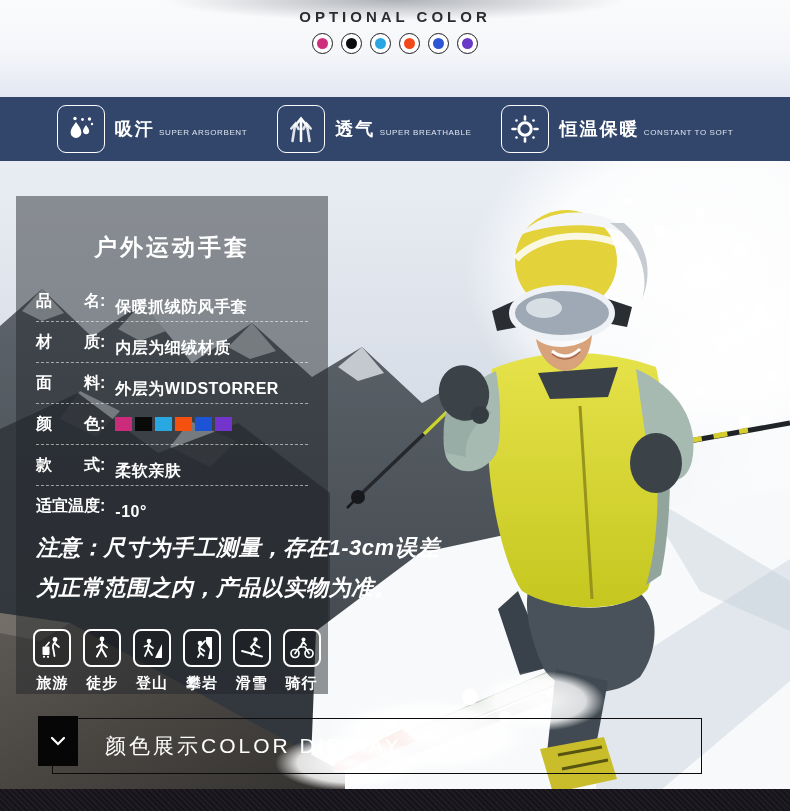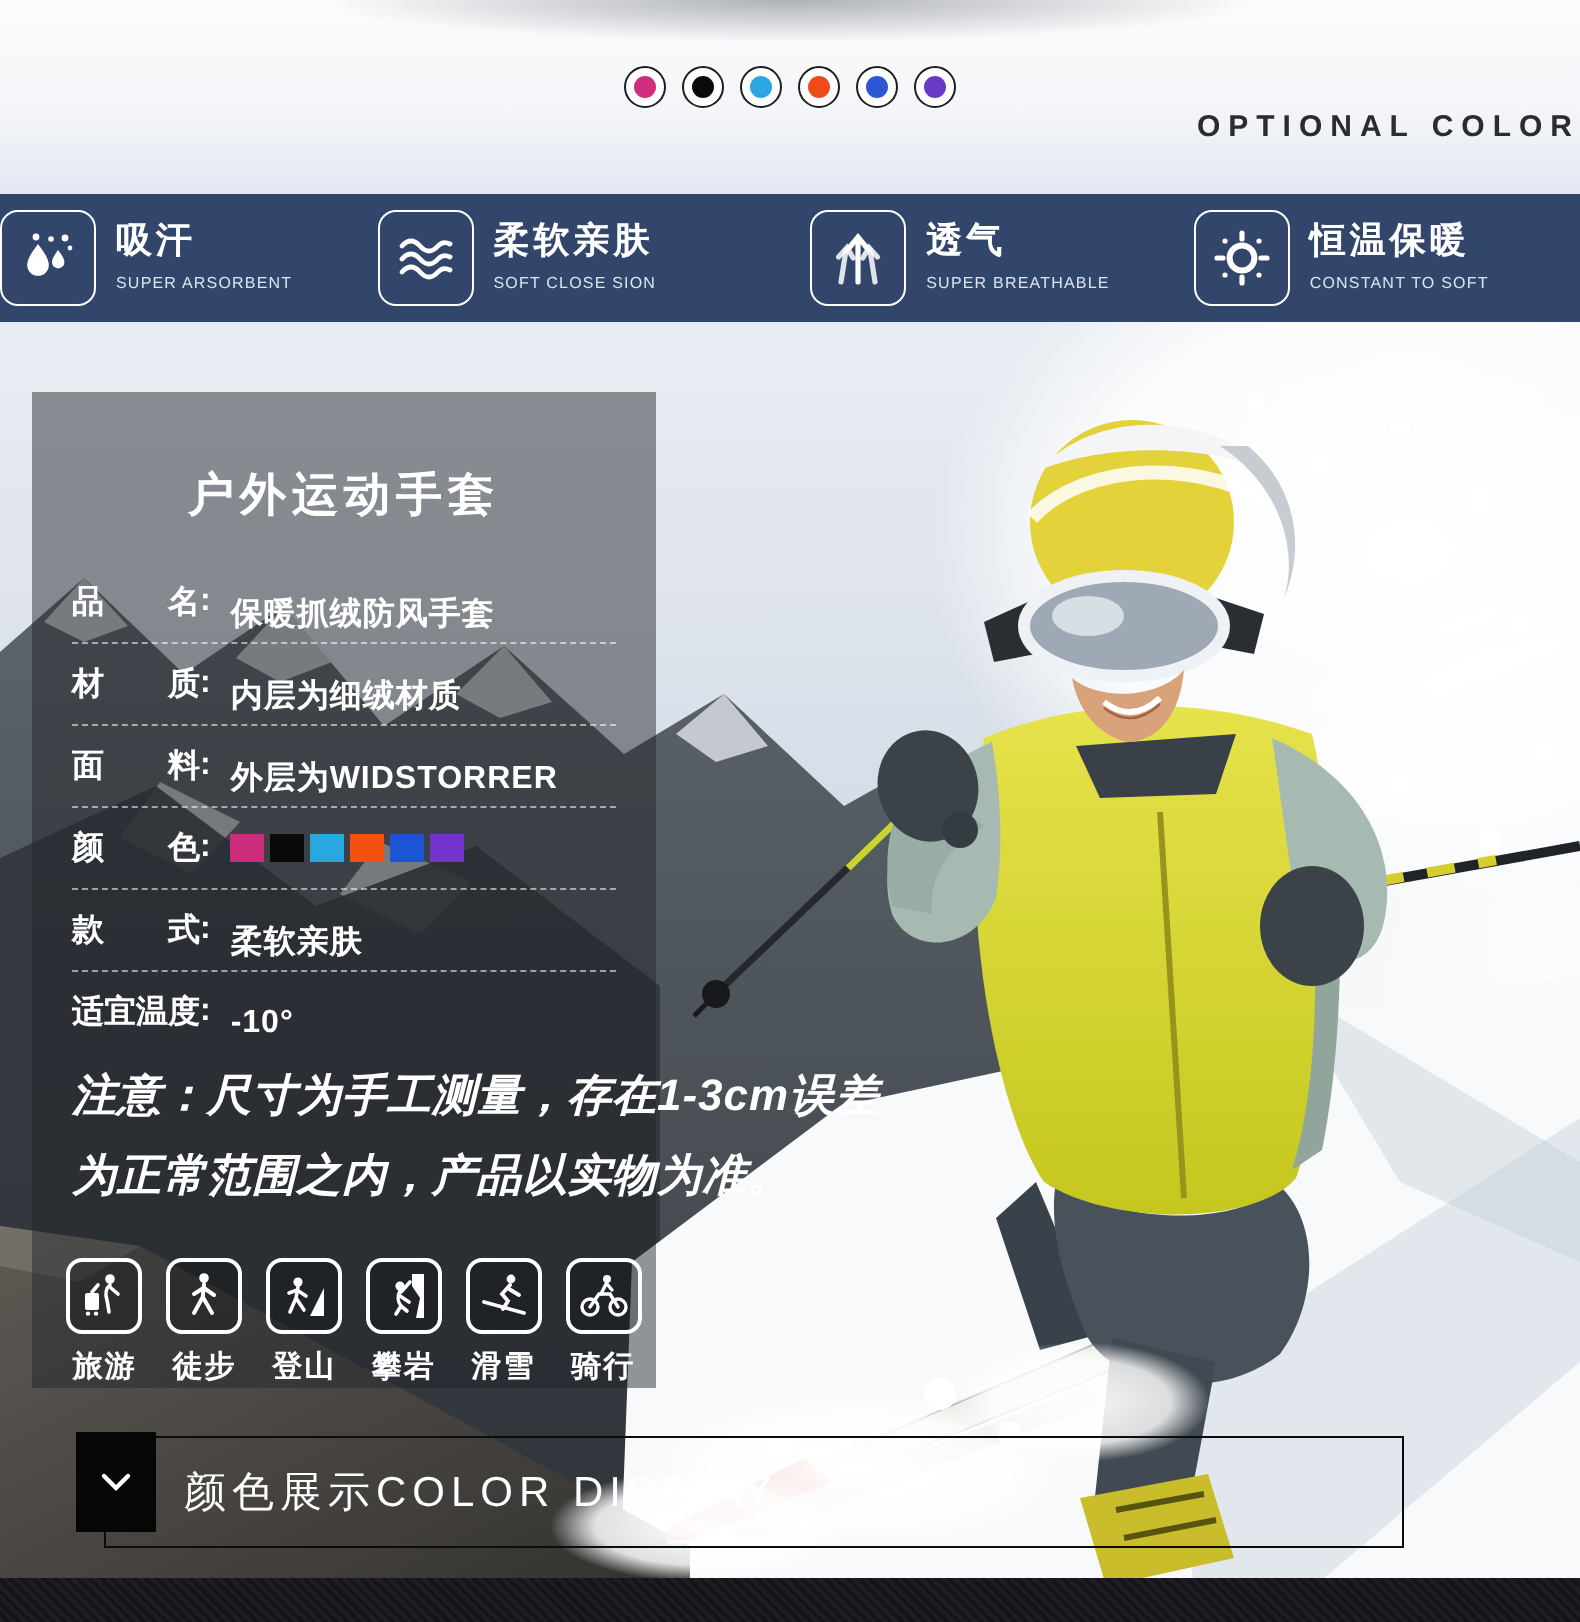--- a/index.html
+++ b/index.html
@@ -4,22 +4,22 @@
 <style>
   html,body{margin:0;padding:0;background:#fff;}
   .page{position:relative;width:790px;height:811px;overflow:hidden;
         font-family:"Liberation Sans","DejaVu Sans",sans-serif;}
 
   
   .header{position:absolute;left:0;top:0;width:790px;height:97px;
     background:
       radial-gradient(ellipse 330px 30px at 50% 0%, rgba(70,76,88,.42), rgba(70,76,88,0) 70%),
       linear-gradient(180deg,#fafbfc 0%,#f4f6f9 55%,#e3e7f2 100%);}
-  .opt-title{position:absolute;left:0;top:8px;width:100%;text-align:right;
-    font-size:15px;font-weight:700;letter-spacing:4px;color:#2b2b30;margin-top:47px;}
+  .opt-title{position:absolute;left:0;top:8px;width:100%;text-align:center;
+    font-size:15px;font-weight:700;letter-spacing:4px;color:#2b2b30;}
   .dot-row{position:absolute;left:0;top:33px;width:100%;display:flex;
     justify-content:center;gap:8px;}
   .dot{width:15px;height:15px;border:1.5px solid #1d1d22;border-radius:50%;
     background:#fff;display:flex;align-items:center;justify-content:center;padding:2px;}
   .dot b{display:block;width:11px;height:11px;border-radius:50%;}
 
   
   .features{position:absolute;left:0;top:97px;width:790px;height:64px;
     background:#32466b;display:flex;align-items:center;justify-content:center;gap:30px;}
   .feature{display:flex;align-items:center;gap:10px;color:#fff;}
@@ -54,21 +54,21 @@
   .act{display:flex;flex-direction:column;align-items:center;width:42px;}
   .abox{width:38px;height:38px;border:2px solid #fff;border-radius:8px;box-sizing:border-box;
     display:flex;align-items:center;justify-content:center;background:rgba(0,0,0,.25);}
   .act span{margin-top:7px;font-size:15px;font-weight:600;letter-spacing:1px;}
 
   
   .display-outline{position:absolute;left:52px;top:718px;width:648px;height:54px;
     border:1px solid #0c0c0f;}
   .display-chip{position:absolute;left:38px;top:716px;width:40px;height:50px;
     background:#060607;display:flex;align-items:center;justify-content:center;}
-  .display-label{position:absolute;left:92px;top:732px;color:#fff;font-size:21px;
+  .display-label{position:absolute;left:105px;top:732px;color:#fff;font-size:21px;
     letter-spacing:3px;font-weight:500;}
   .bottom-strip{position:absolute;left:0;top:789px;width:790px;height:22px;
     background:repeating-linear-gradient(45deg,rgba(255,255,255,.04) 0 2px,rgba(0,0,0,0) 2px 4px),#16131a;}
 </style>
 </head>
 <body>
 
 <div class="page">
 
   <div class="header">
@@ -102,31 +102,20 @@
           <path d="M11 9 C8 13 5.6 16.4 5.6 19.5 a5.4 5.4 0 0 0 10.8 0 C16.4 16.4 14 13 11 9 Z" fill="#fff"></path>
           <path d="M21 12 C19.4 14.3 18 16.3 18 18.1 a3.1 3.1 0 0 0 6.2 0 C24.2 16.3 22.7 14.3 21 12 Z" fill="#fff"></path>
           <circle cx="10" cy="5.5" r="1.7" fill="#fff"></circle>
             <circle cx="17.5" cy="6.5" r="1.4" fill="#fff"></circle>
           <circle cx="24.5" cy="6" r="1.7" fill="#fff"></circle>
             <circle cx="27" cy="11" r="1.2" fill="#fff"></circle>
         </svg>
       </span>
       <span class="ftxt"><span class="zh">吸汗</span>
       <span class="en">SUPER ARSORBENT</span></span>
-    </div>
-    <div class="feature">
-      <span class="fbox">
-        <svg width="34" height="34" viewBox="0 0 34 34" fill="none" stroke="#fff" stroke-width="2.4" stroke-linecap="round">
-          <path d="M5 11 q4.5 -5 9 0 t9 0 q2.5 -2.8 6 -1"></path>
-          <path d="M5 17.5 q4.5 -5 9 0 t9 0 q2.5 -2.8 6 -1"></path>
-          <path d="M5 24 q4.5 -5 9 0 t9 0 q2.5 -2.8 6 -1"></path>
-        </svg>
-      </span>
-      <span class="ftxt"><span class="zh">柔软亲肤</span>
-      <span class="en">SOFT CLOSE SION</span></span>
     </div>
     <div class="feature">
       <span class="fbox">
         <svg width="32" height="32" viewBox="0 0 32 32" fill="none" stroke="#fff" stroke-width="2.6" stroke-linecap="round">
           <path d="M16 28 V7"></path>
             <path d="M11.5 11 L16 5.5 L20.5 11" fill="none"></path>
           <path d="M7.5 28 L10 12" opacity=".85"></path>
             <path d="M6.3 15.5 L10.5 10.8 L13.6 16" opacity=".85"></path>
           <path d="M24.5 28 L22 12" opacity=".85"></path>
             <path d="M18.4 16 L21.5 10.8 L25.7 15.5" opacity=".85"></path>

